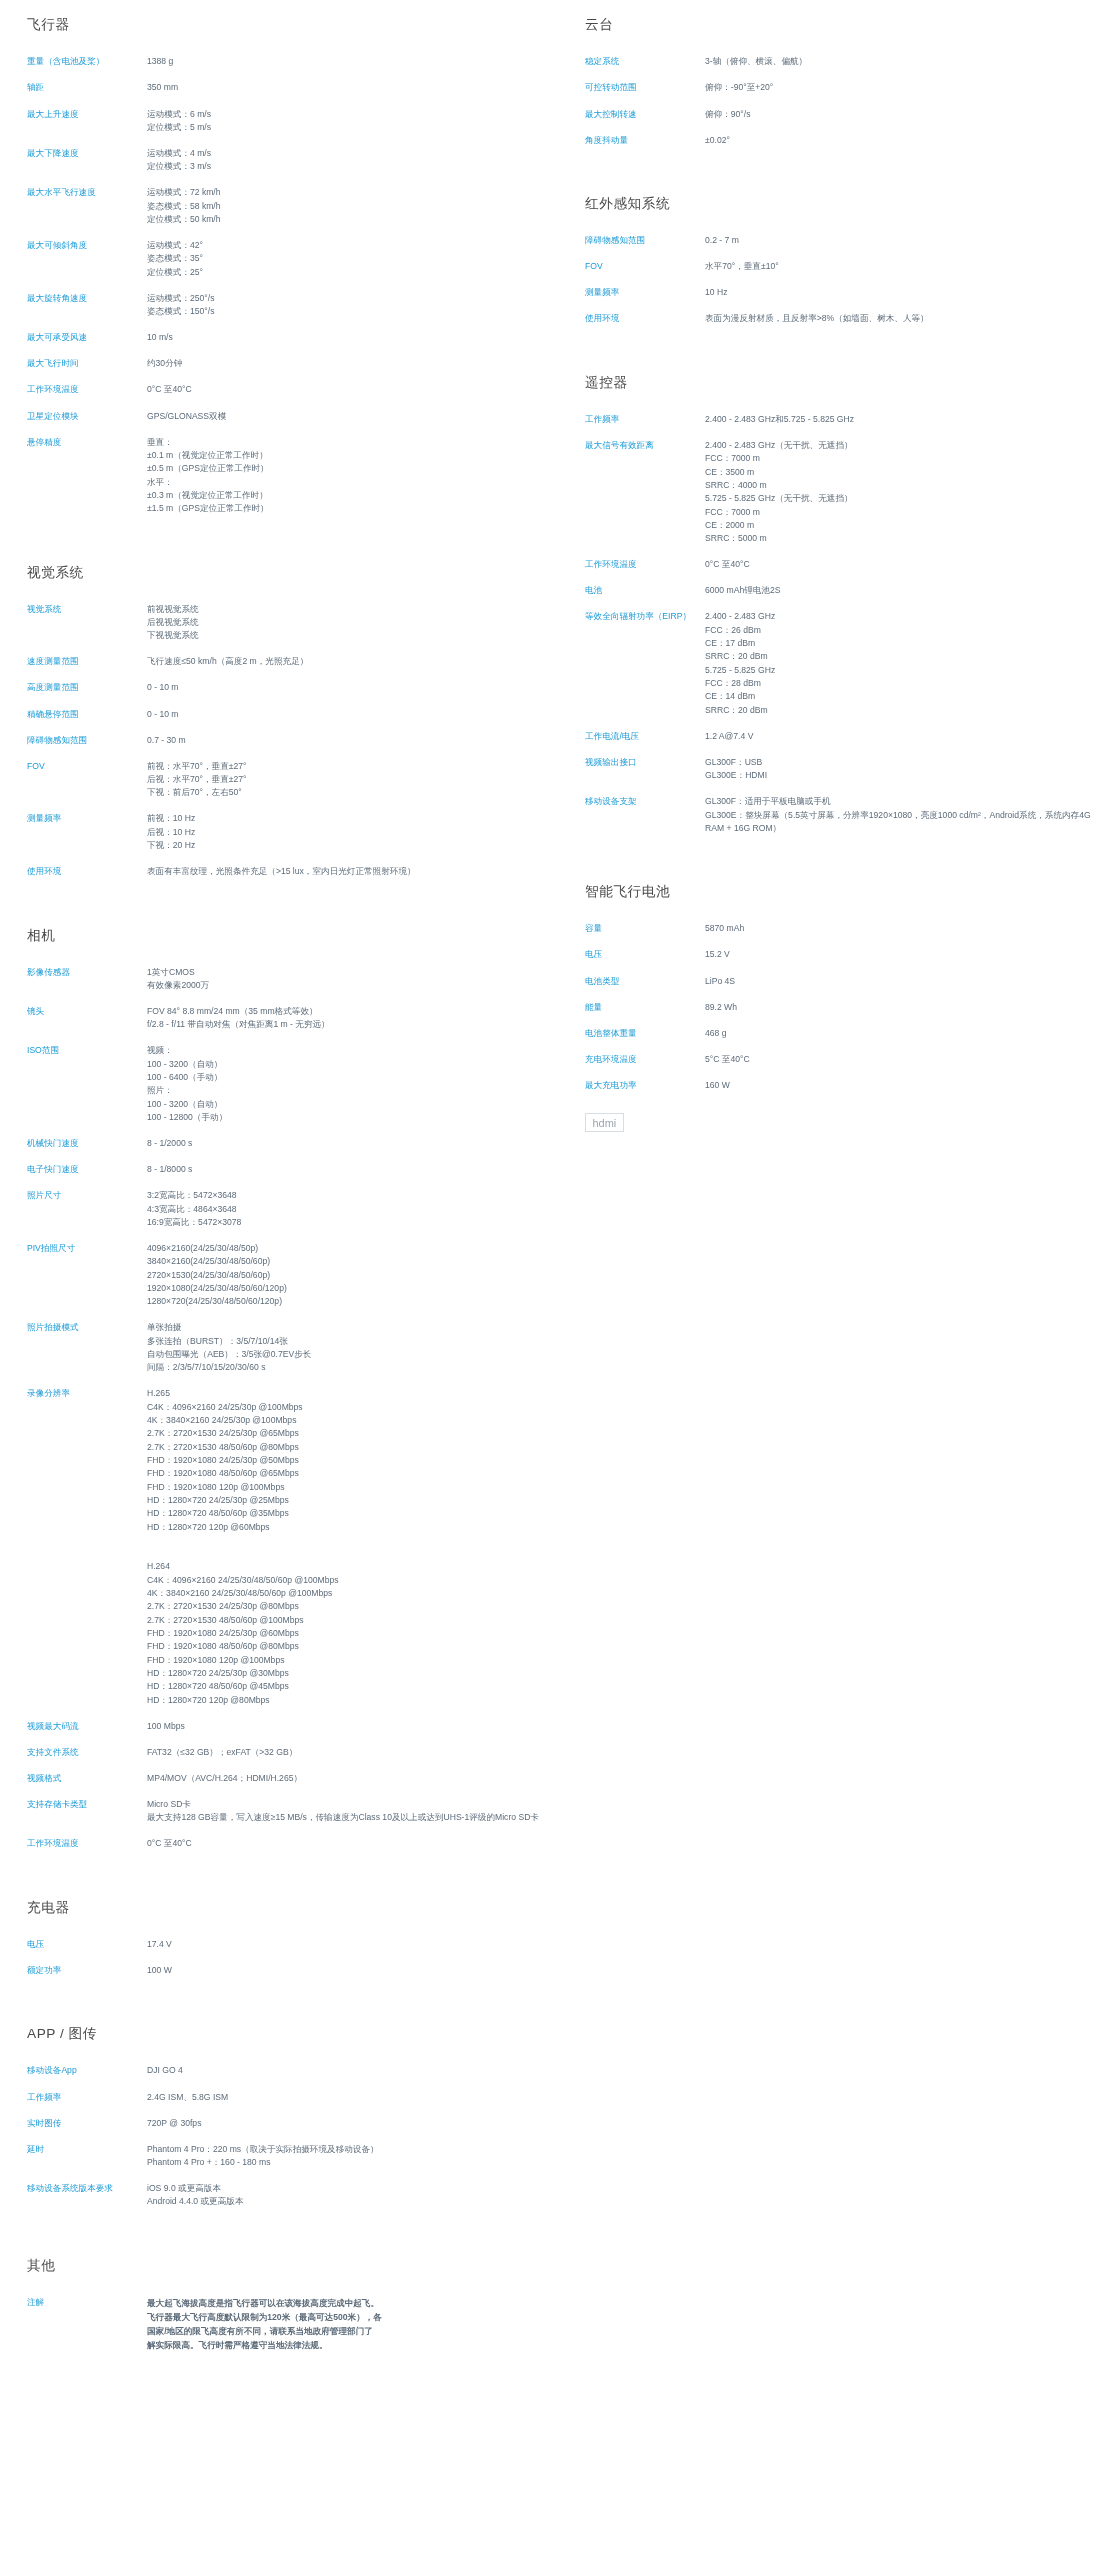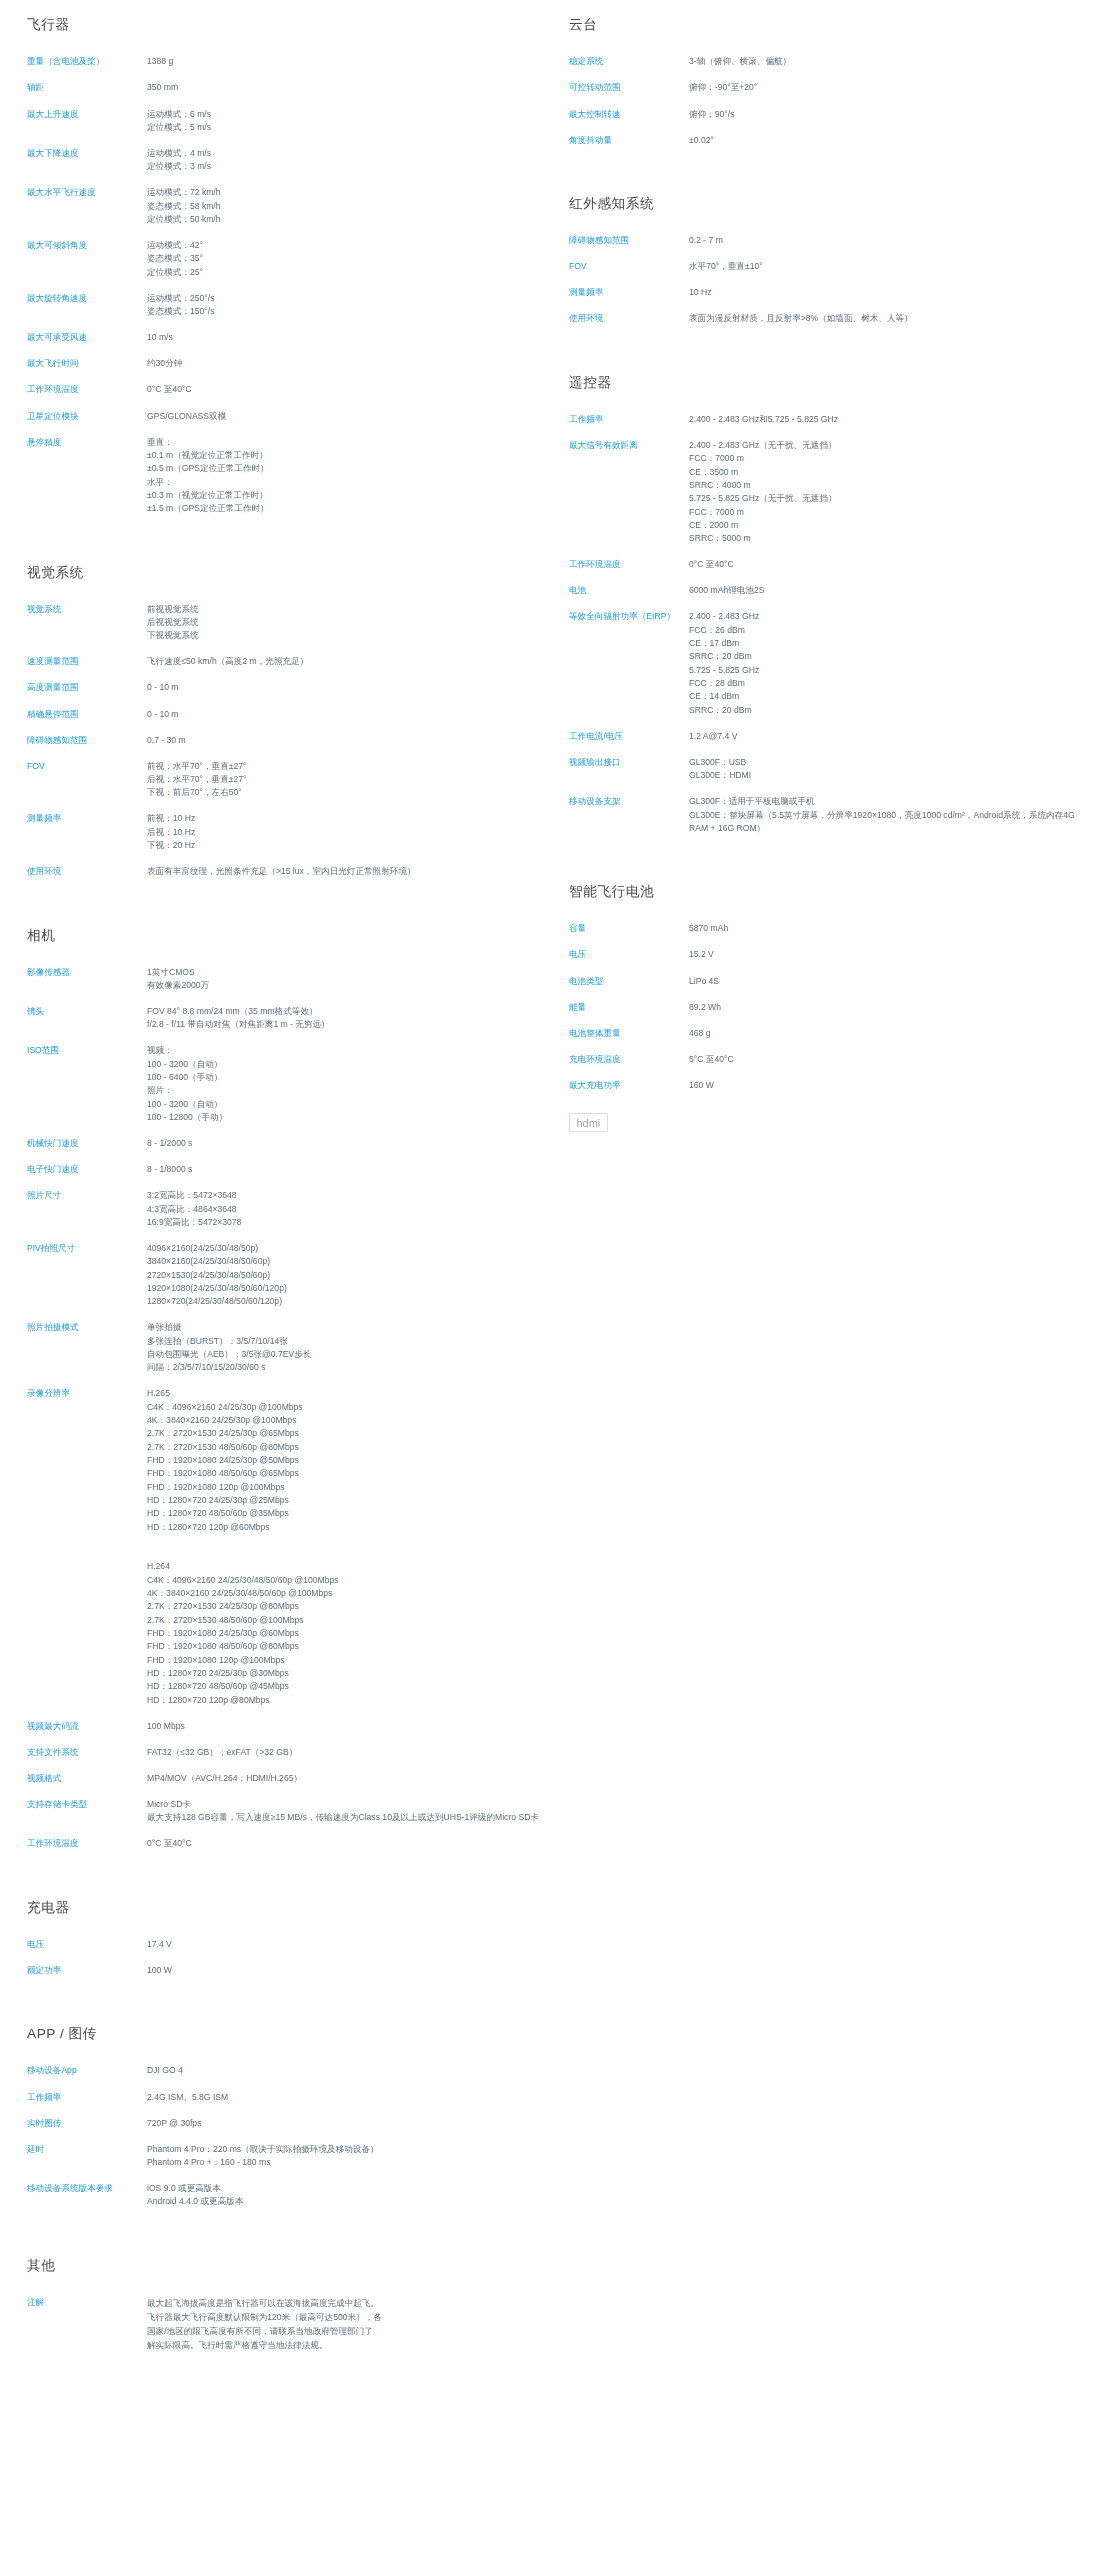--- a/index.html
+++ b/index.html
@@ -11,21 +11,21 @@
   }
   body {
     width: 1103px;
     min-height: 2576px;
     position: relative;
   }
   .page {
     width: 1103px;
     padding: 16.4px 27px 36px 27px;
     display: flex;
-    gap: 0px;
+    gap: 16px;
     align-items: flex-start;
   }
   .col {
     width: 524px;
     flex: 0 0 524px;
   }
   .col.right { padding-left: 18px; }
 
   h2.section-title {
     font-size: 13.7px;
@@ -61,21 +61,21 @@
 
   .hdmi-tag {
     display: inline-block;
     border: 0.9px solid #d8dde1;
     color: #9aa6b1;
     font-size: 11px;
     padding: 2.7px 6.4px;
     margin-top: 12.7px;
     background: #fff;
   }
-  .footnote td.v { line-height: 1.65; }
+  .footnote td.v { line-height: 1.65; font-weight: bold; }
 </style>
 </head>
 <body>
 
 <div class="page">
 
   <div class="col left">
 
     <div class="section">
       <h2 class="section-title">飞行器</h2>

